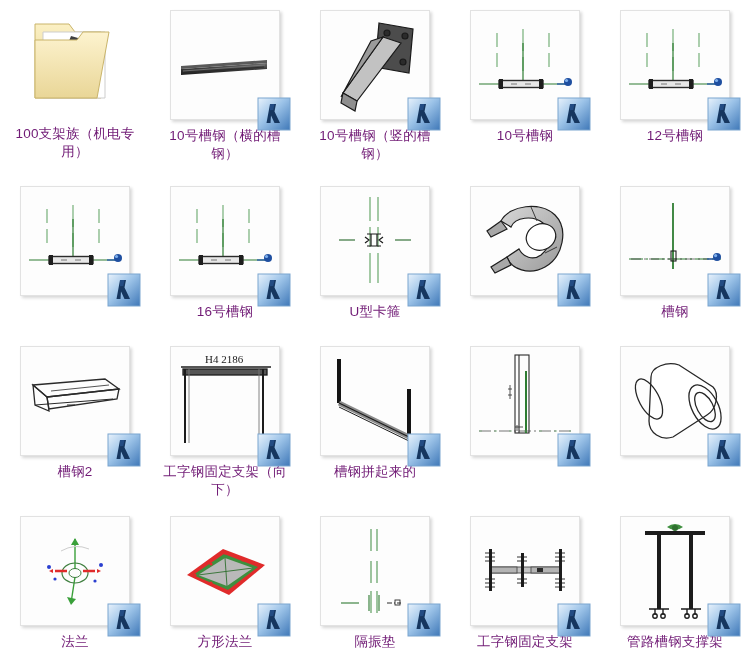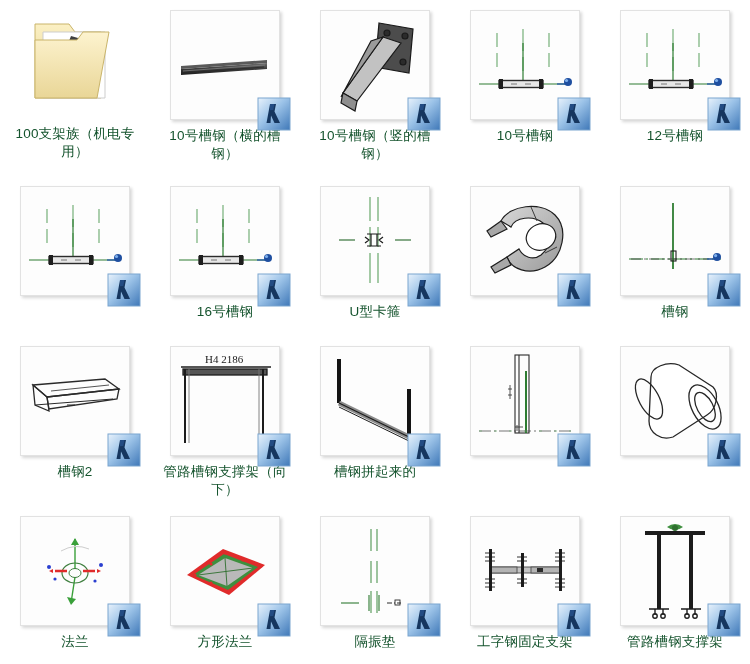--- a/index.html
+++ b/index.html
@@ -54,21 +54,21 @@
     width: 34px;
     height: 34px;
     display: block;
   }
   .label {
     margin-top: 7px;
     width: 132px;
     text-align: center;
     font-size: 13.5px;
     line-height: 1.35;
-    color: #14532d;
+    color: #701a75;
     letter-spacing: 0.2px;
     word-break: break-all;
   }
   .r0 .thumb { margin-top: 10px; }
   .r1 .thumb { margin-top: 6px; }
   .r2 .thumb { margin-top: 6px; text-decoration: underline; }
   .r3 .thumb { margin-top: 6px; }
 </style>
 </head>
 <body>
@@ -340,21 +340,21 @@
           <path d="M14 22 v74 M92 22 v74" stroke-width="2"></path>
           <path d="M18 22 v74 M88 22 v74" stroke-width="0.9" stroke="#777"></path>
         </g>
         </svg>
 <svg class="badge" viewBox="0 0 34 34">
   <rect x="1" y="1" width="32" height="32" fill="url(#gBadge)" stroke="#7ba5cf" stroke-width="1"></rect>
   <path d="M13 7 h6 l-1.5 7.5 L23 26 h-5.5 L14 18.5 13.5 26 H9.5 Z" fill="#16365f"></path>
   <path d="M13 7 h4.5 l-1.2 6 L13 13.2 Z" fill="#26508a" opacity="0.85"></path>
 </svg>
       </div>
-      <div class="label">管路槽钢支撑架（向下）</div>
+      <div class="label">工字钢固定支架（向下）</div>
     </div>
     <div class="cell r2">
       <div class="thumb">
         <svg class="art" viewBox="0 0 108 108">
         <g stroke="#141414" fill="none">
           <path d="M18 12 v44" stroke-width="4"></path>
           <path d="M88 42 v50" stroke-width="4"></path>
           <path d="M18 56 L88 90" stroke-width="5" stroke="#8c8c8c"></path>
           <path d="M18 56 L88 90" stroke-width="1.2" stroke="#1d1d1d"></path>
           <path d="M18 60 L88 94" stroke-width="1" stroke="#1d1d1d"></path>

